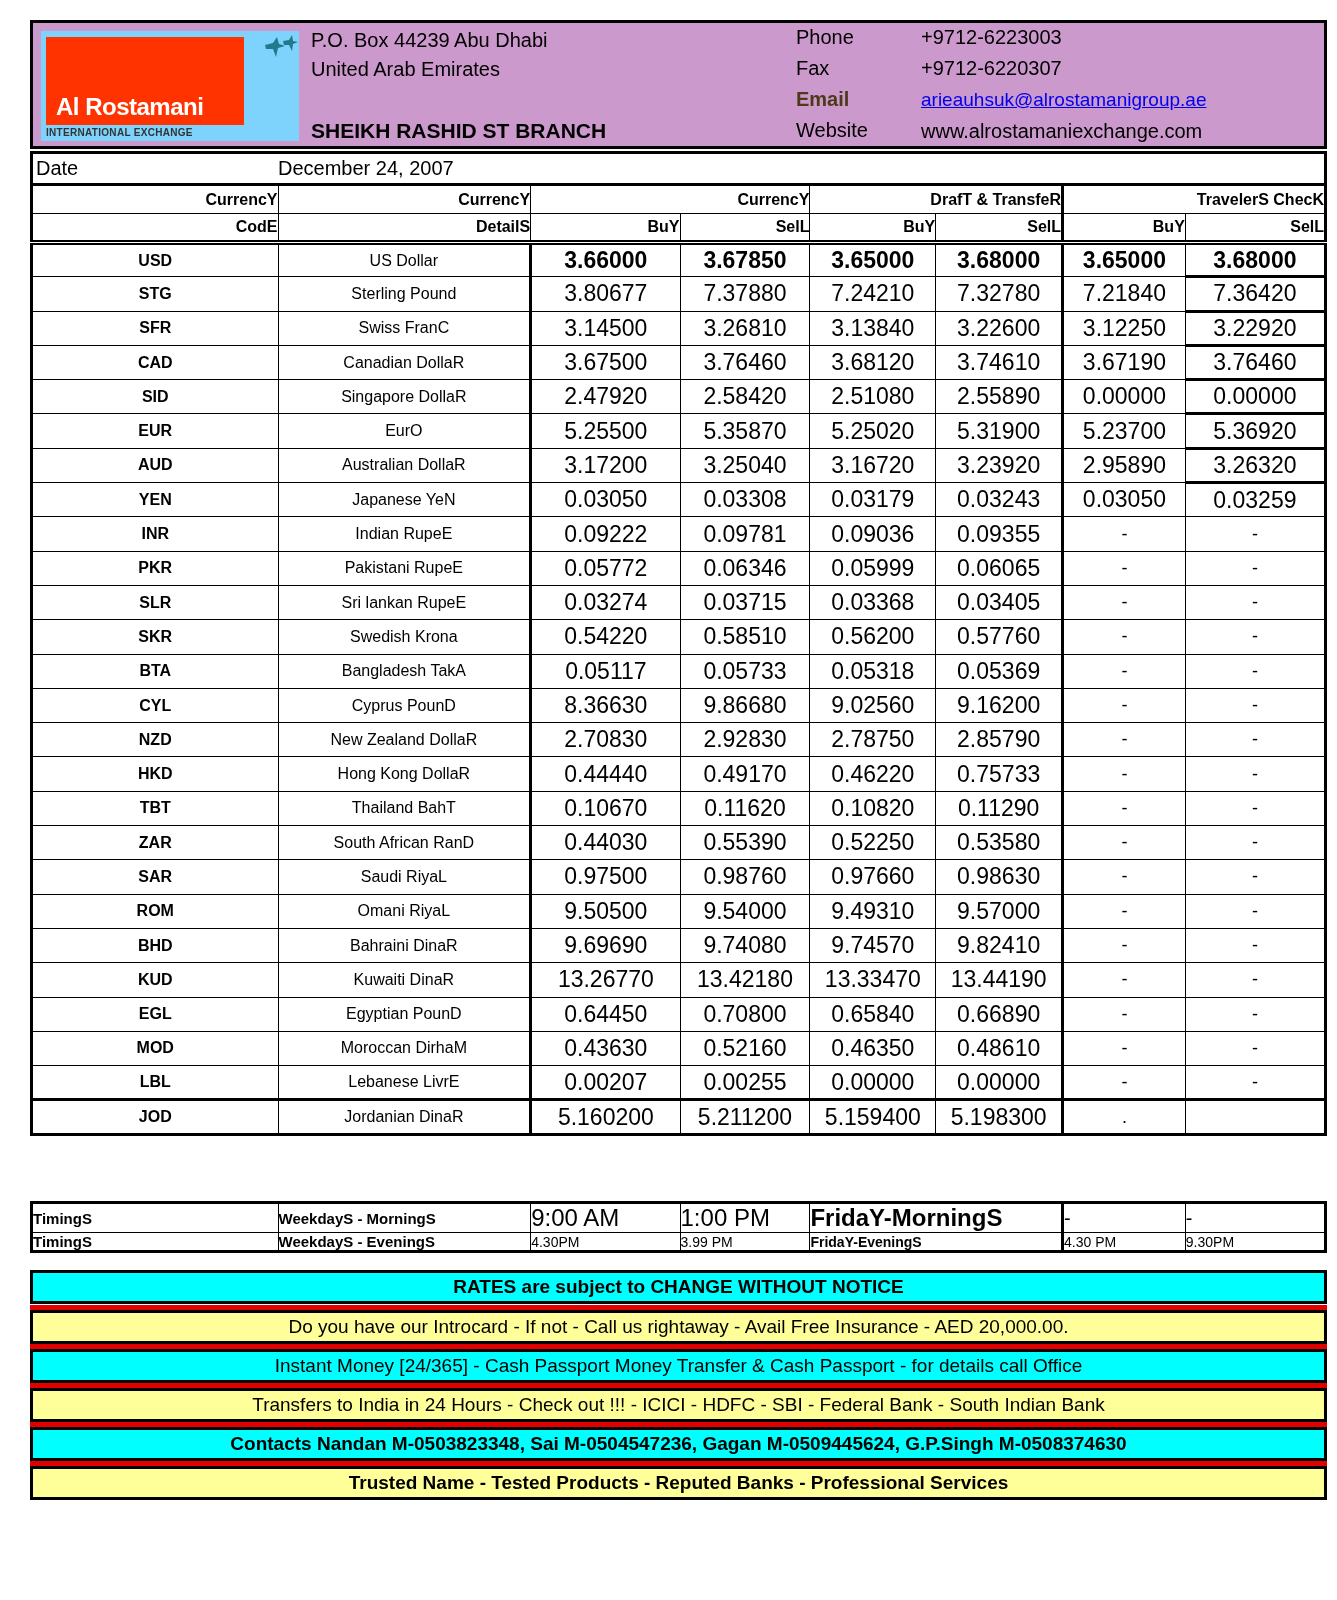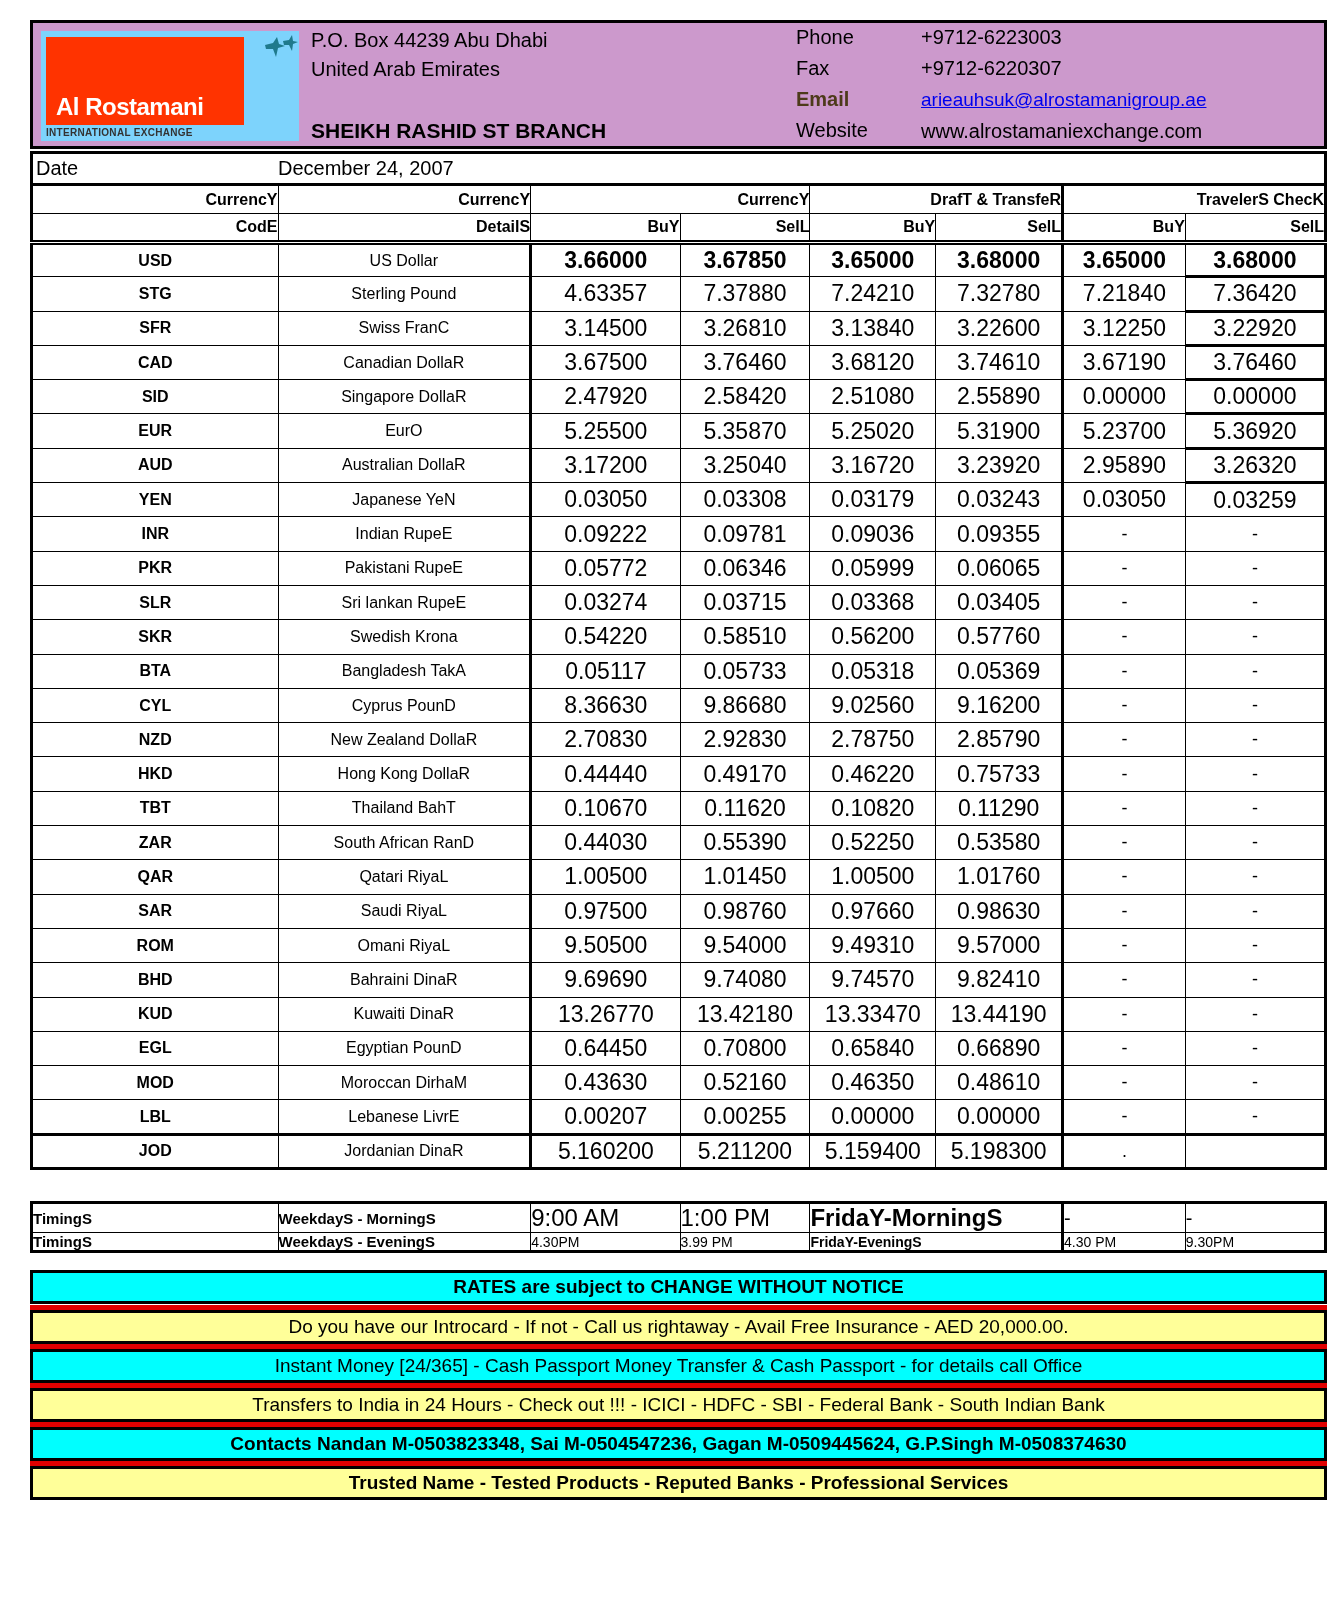--- a/index.html
+++ b/index.html
@@ -121,21 +121,21 @@
         <td class="num bold-num thick-l">3.66000</td>
         <td class="num bold-num">3.67850</td>
         <td class="num bold-num">3.65000</td>
         <td class="num bold-num">3.68000</td>
         <td class="num bold-num thick-l">3.65000</td>
         <td class="num bold-num thick-r" style="border-top: 3px solid rgb(0, 0, 0);">3.68000</td>
       </tr>
       <tr class="row">
         <td class="code thick-l">STG</td>
         <td class="detail">Sterling Pound</td>
-        <td class="num thick-l">4.63357</td>
+        <td class="num thick-l">3.80677</td>
         <td class="num">7.37880</td>
         <td class="num">7.24210</td>
         <td class="num">7.32780</td>
         <td class="num thick-l">7.21840</td>
         <td class="num thick-r" style="border-top: 3px solid rgb(0, 0, 0);">7.36420</td>
       </tr>
       <tr class="row">
         <td class="code thick-l">SFR</td>
         <td class="detail">Swiss FranC</td>
         <td class="num thick-l">3.14500</td>
@@ -285,30 +285,20 @@
         <td class="num thick-l" style="font-size: 18px;">-</td>
         <td class="num thick-r" style="font-size: 18px;">-</td>
       </tr>
       <tr class="row">
         <td class="code thick-l">ZAR</td>
         <td class="detail">South African RanD</td>
         <td class="num thick-l">0.44030</td>
         <td class="num">0.55390</td>
         <td class="num">0.52250</td>
         <td class="num">0.53580</td>
-        <td class="num thick-l" style="font-size: 18px;">-</td>
-        <td class="num thick-r" style="font-size: 18px;">-</td>
-      </tr>
-      <tr class="row">
-        <td class="code thick-l">QAR</td>
-        <td class="detail">Qatari RiyaL</td>
-        <td class="num thick-l">1.00500</td>
-        <td class="num">1.01450</td>
-        <td class="num">1.00500</td>
-        <td class="num">1.01760</td>
         <td class="num thick-l" style="font-size: 18px;">-</td>
         <td class="num thick-r" style="font-size: 18px;">-</td>
       </tr>
       <tr class="row">
         <td class="code thick-l">SAR</td>
         <td class="detail">Saudi RiyaL</td>
         <td class="num thick-l">0.97500</td>
         <td class="num">0.98760</td>
         <td class="num">0.97660</td>
         <td class="num">0.98630</td>

